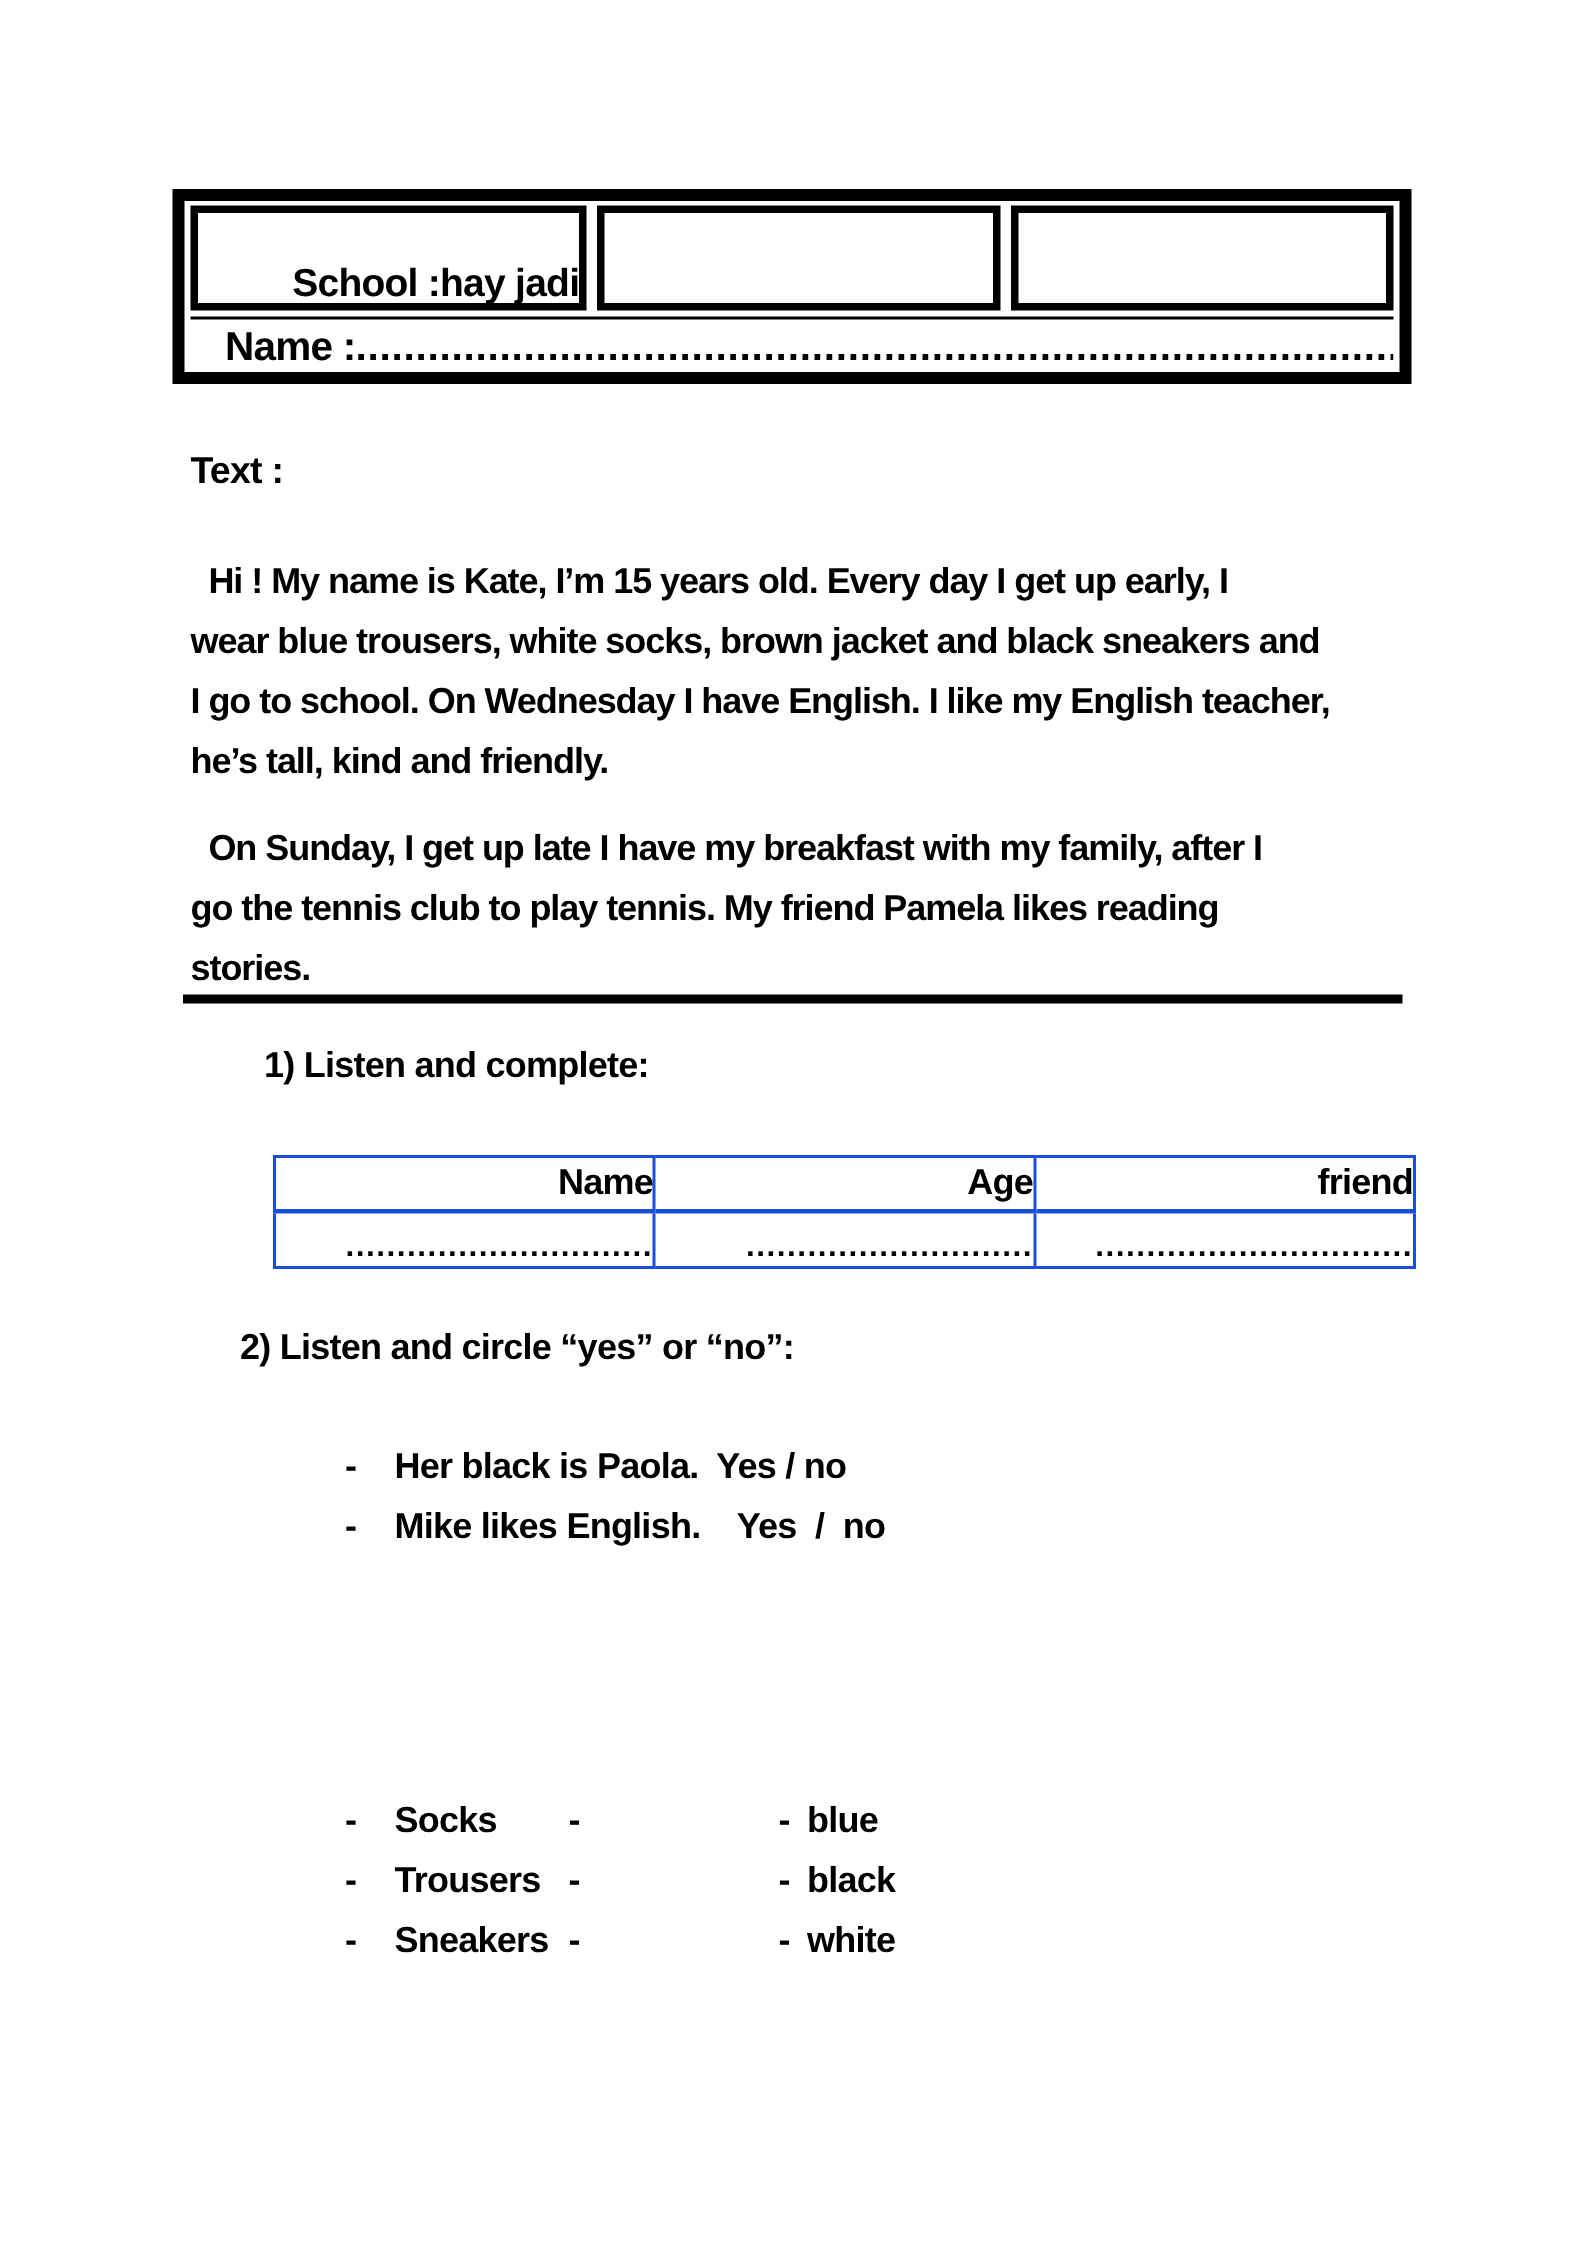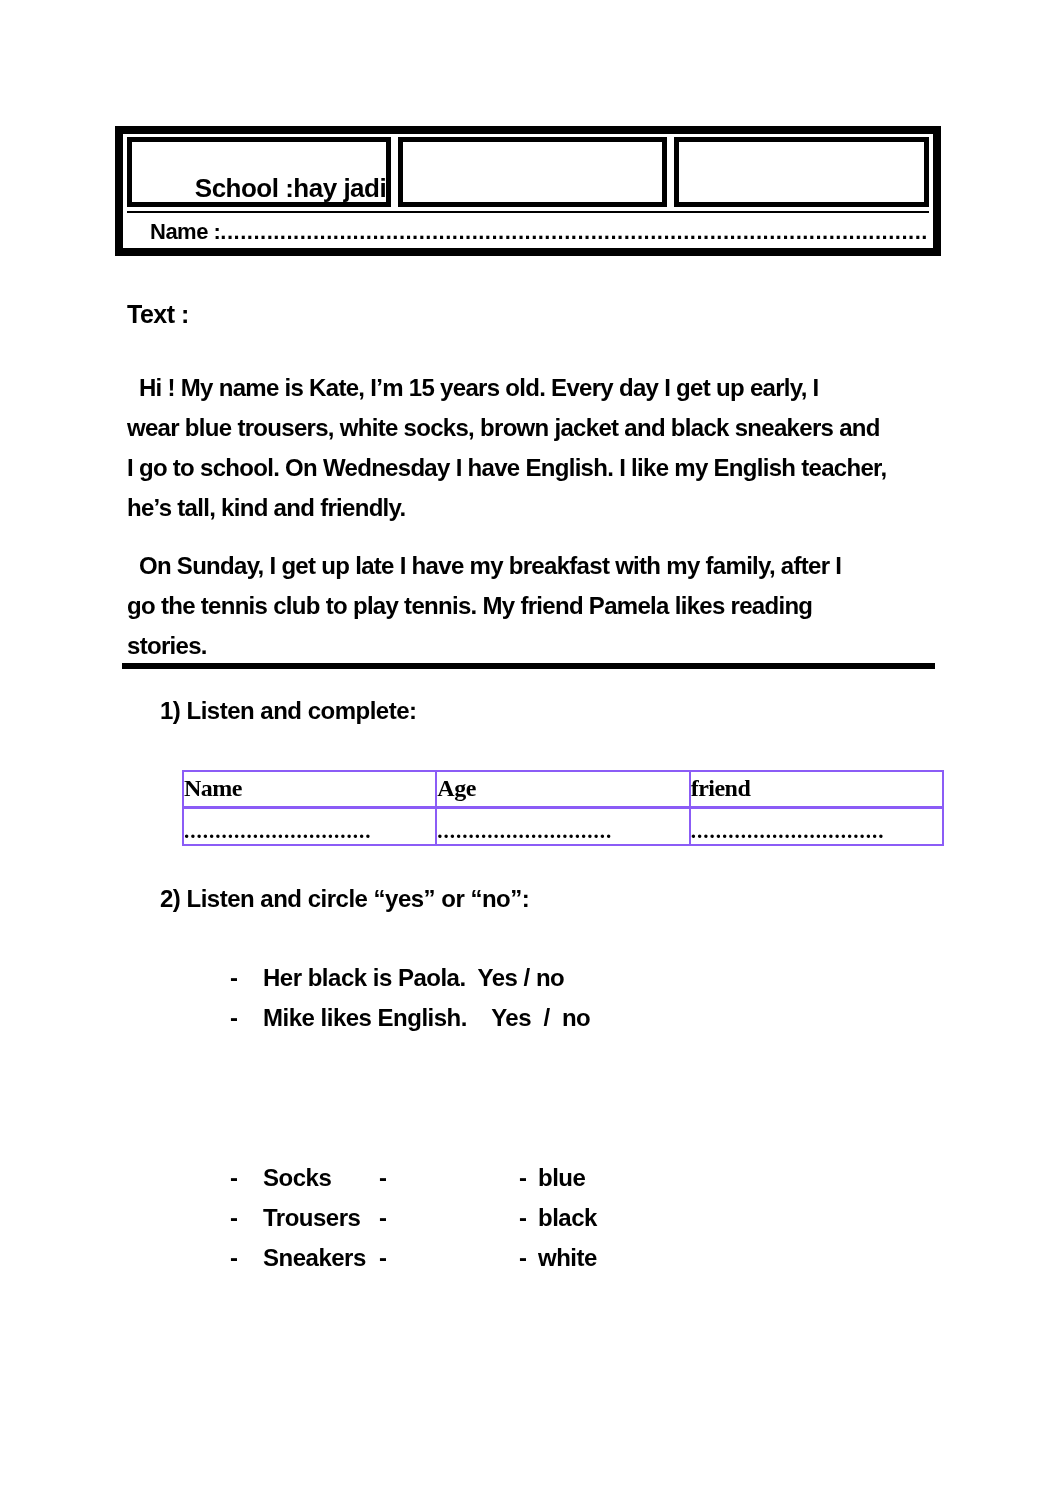--- a/index.html
+++ b/index.html
@@ -38,21 +38,21 @@
     white-space: pre;
   }
   .hcell.school  { flex: 0 0 264px; }
   .hcell.exam    { flex: 0 0 269px; text-align: center; }
   .hcell.teacher { flex: 1; }
   .thin-divider { height: 2px; background: #000; margin: 4px 0 3px; }
   .name-row {
     height: 31px;
     display: flex; align-items: center;
     padding-left: 23px;
-    font-size: 22px;
+    font-size: 27px;
     letter-spacing: -0.5px;
     overflow: hidden; white-space: nowrap;
   }
   .name-dots { letter-spacing: 0.5px; flex: 1; overflow: hidden; }
 
   
   .text-label {
     position: absolute; left: 127px; top: 300px;
     font-size: 25px; letter-spacing: -0.5px;
   }
@@ -69,46 +69,45 @@
     position: absolute; left: 122px; top: 663px;
     width: 813px; height: 6px; background: #000;
   }
 
   
   .q-heading {
     position: absolute; left: 160px;
     font-size: 24px; letter-spacing: -0.5px;
     white-space: pre;
   }
-  .q1-heading { top: 697px; }
+  .q1-heading { top: 697px; margin-left: 16px; }
   .q2-heading { top: 885px; }
   .q3-heading { top: 1085px; }
 
   
   .grid {
     position: absolute; left: 182px; top: 770px;
     width: 762px;
     border-collapse: collapse;
   }
   .grid th, .grid td {
-    border: 2px solid #8b5cf6;
-    text-align: left;
+    border: 2px solid #1d4ed8;
+    text-align: right;
     letter-spacing: -0.5px;
-    font-family: Liberation Serif, serif;
   }
   .grid th { height: 36px; font-size: 24px; border-bottom-width: 3px; }
   .grid td { height: 38px; font-size: 21px; letter-spacing: 1px; padding-top: 10px; }
   .grid th, .grid td { width: 33.33%; }
 
   
   .q2-list { position: absolute; left: 193px; top: 918px; }
   .q3-list { position: absolute; left: 193px; top: 1118px; }
   .list-row { height: 40px; line-height: 40px; font-size: 24px; letter-spacing: -0.5px; white-space: pre; }
   .dash1 { display: inline-block; width: 33px; }
-  .q3-word  { display: inline-block; width: 116px; }
+  .q3-word  { display: inline-block; width: 116px; margin-top: 36px; }
   .q3-dash2 { display: inline-block; width: 140px; }
   .q3-dash3 { display: inline-block; width: 19px; }
 </style>
 </head>
 <body>
 
 <div class="page">
 
   <div class="header-box">
     <div class="header-row">

